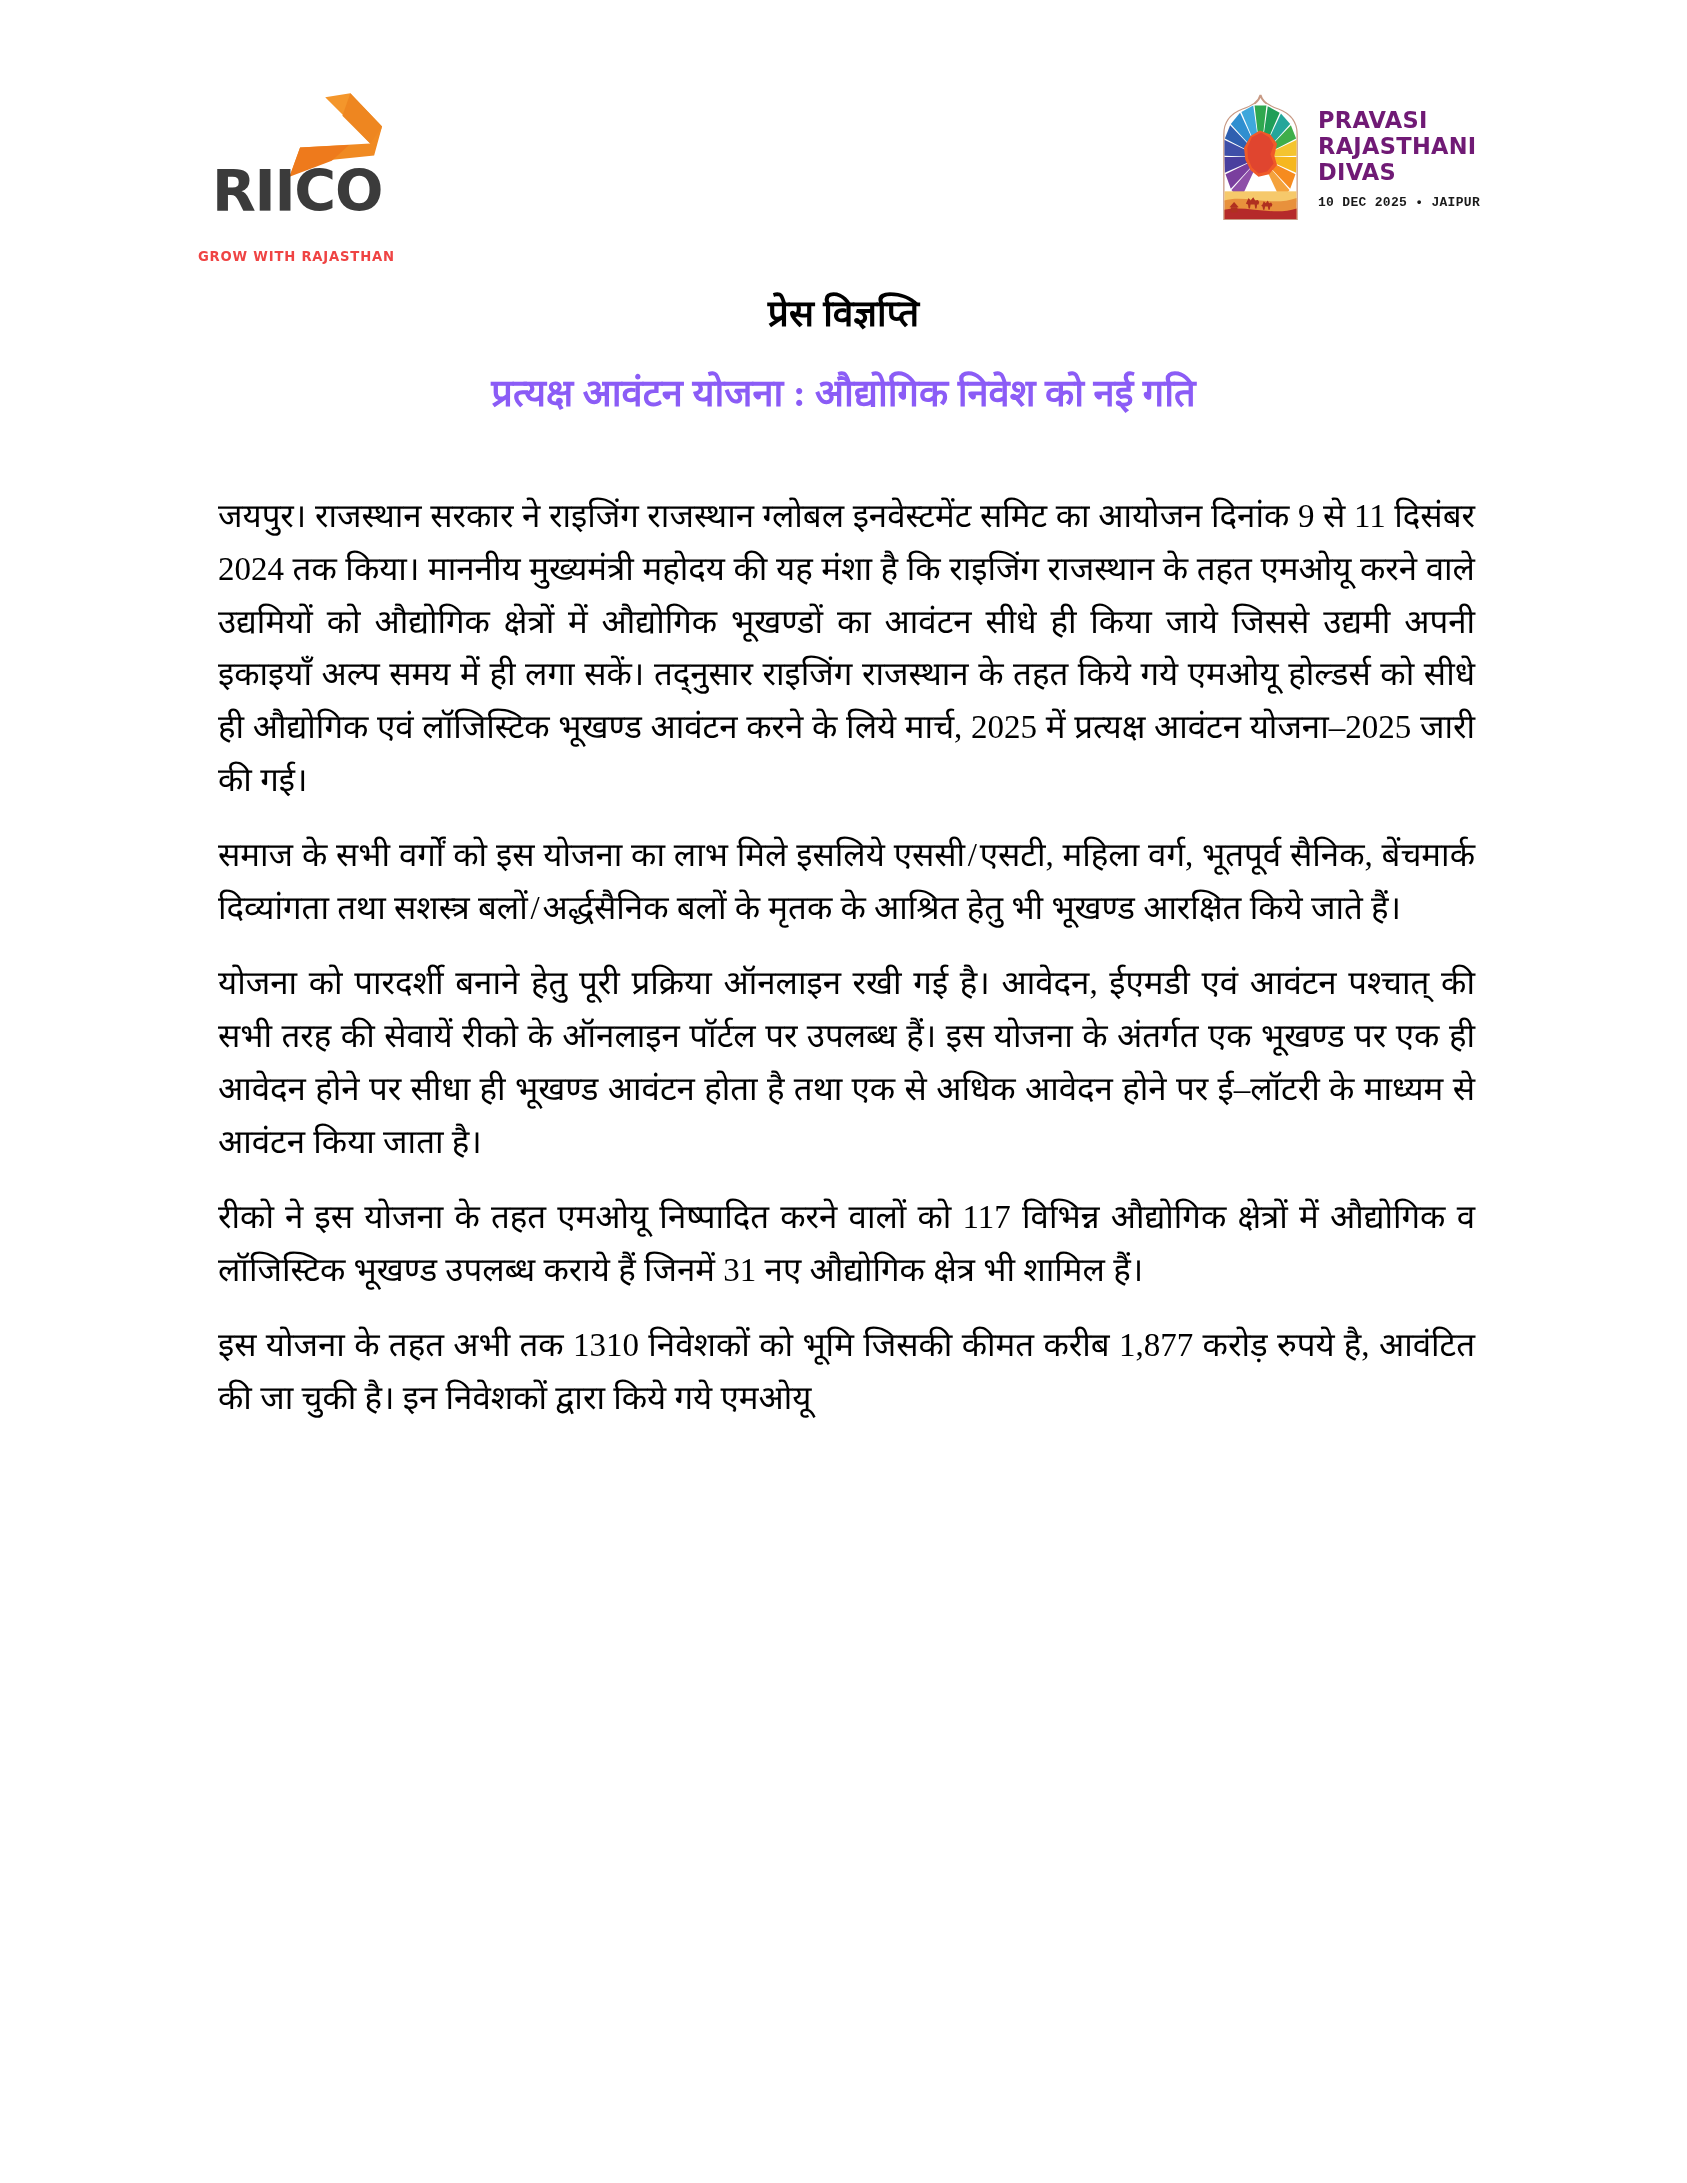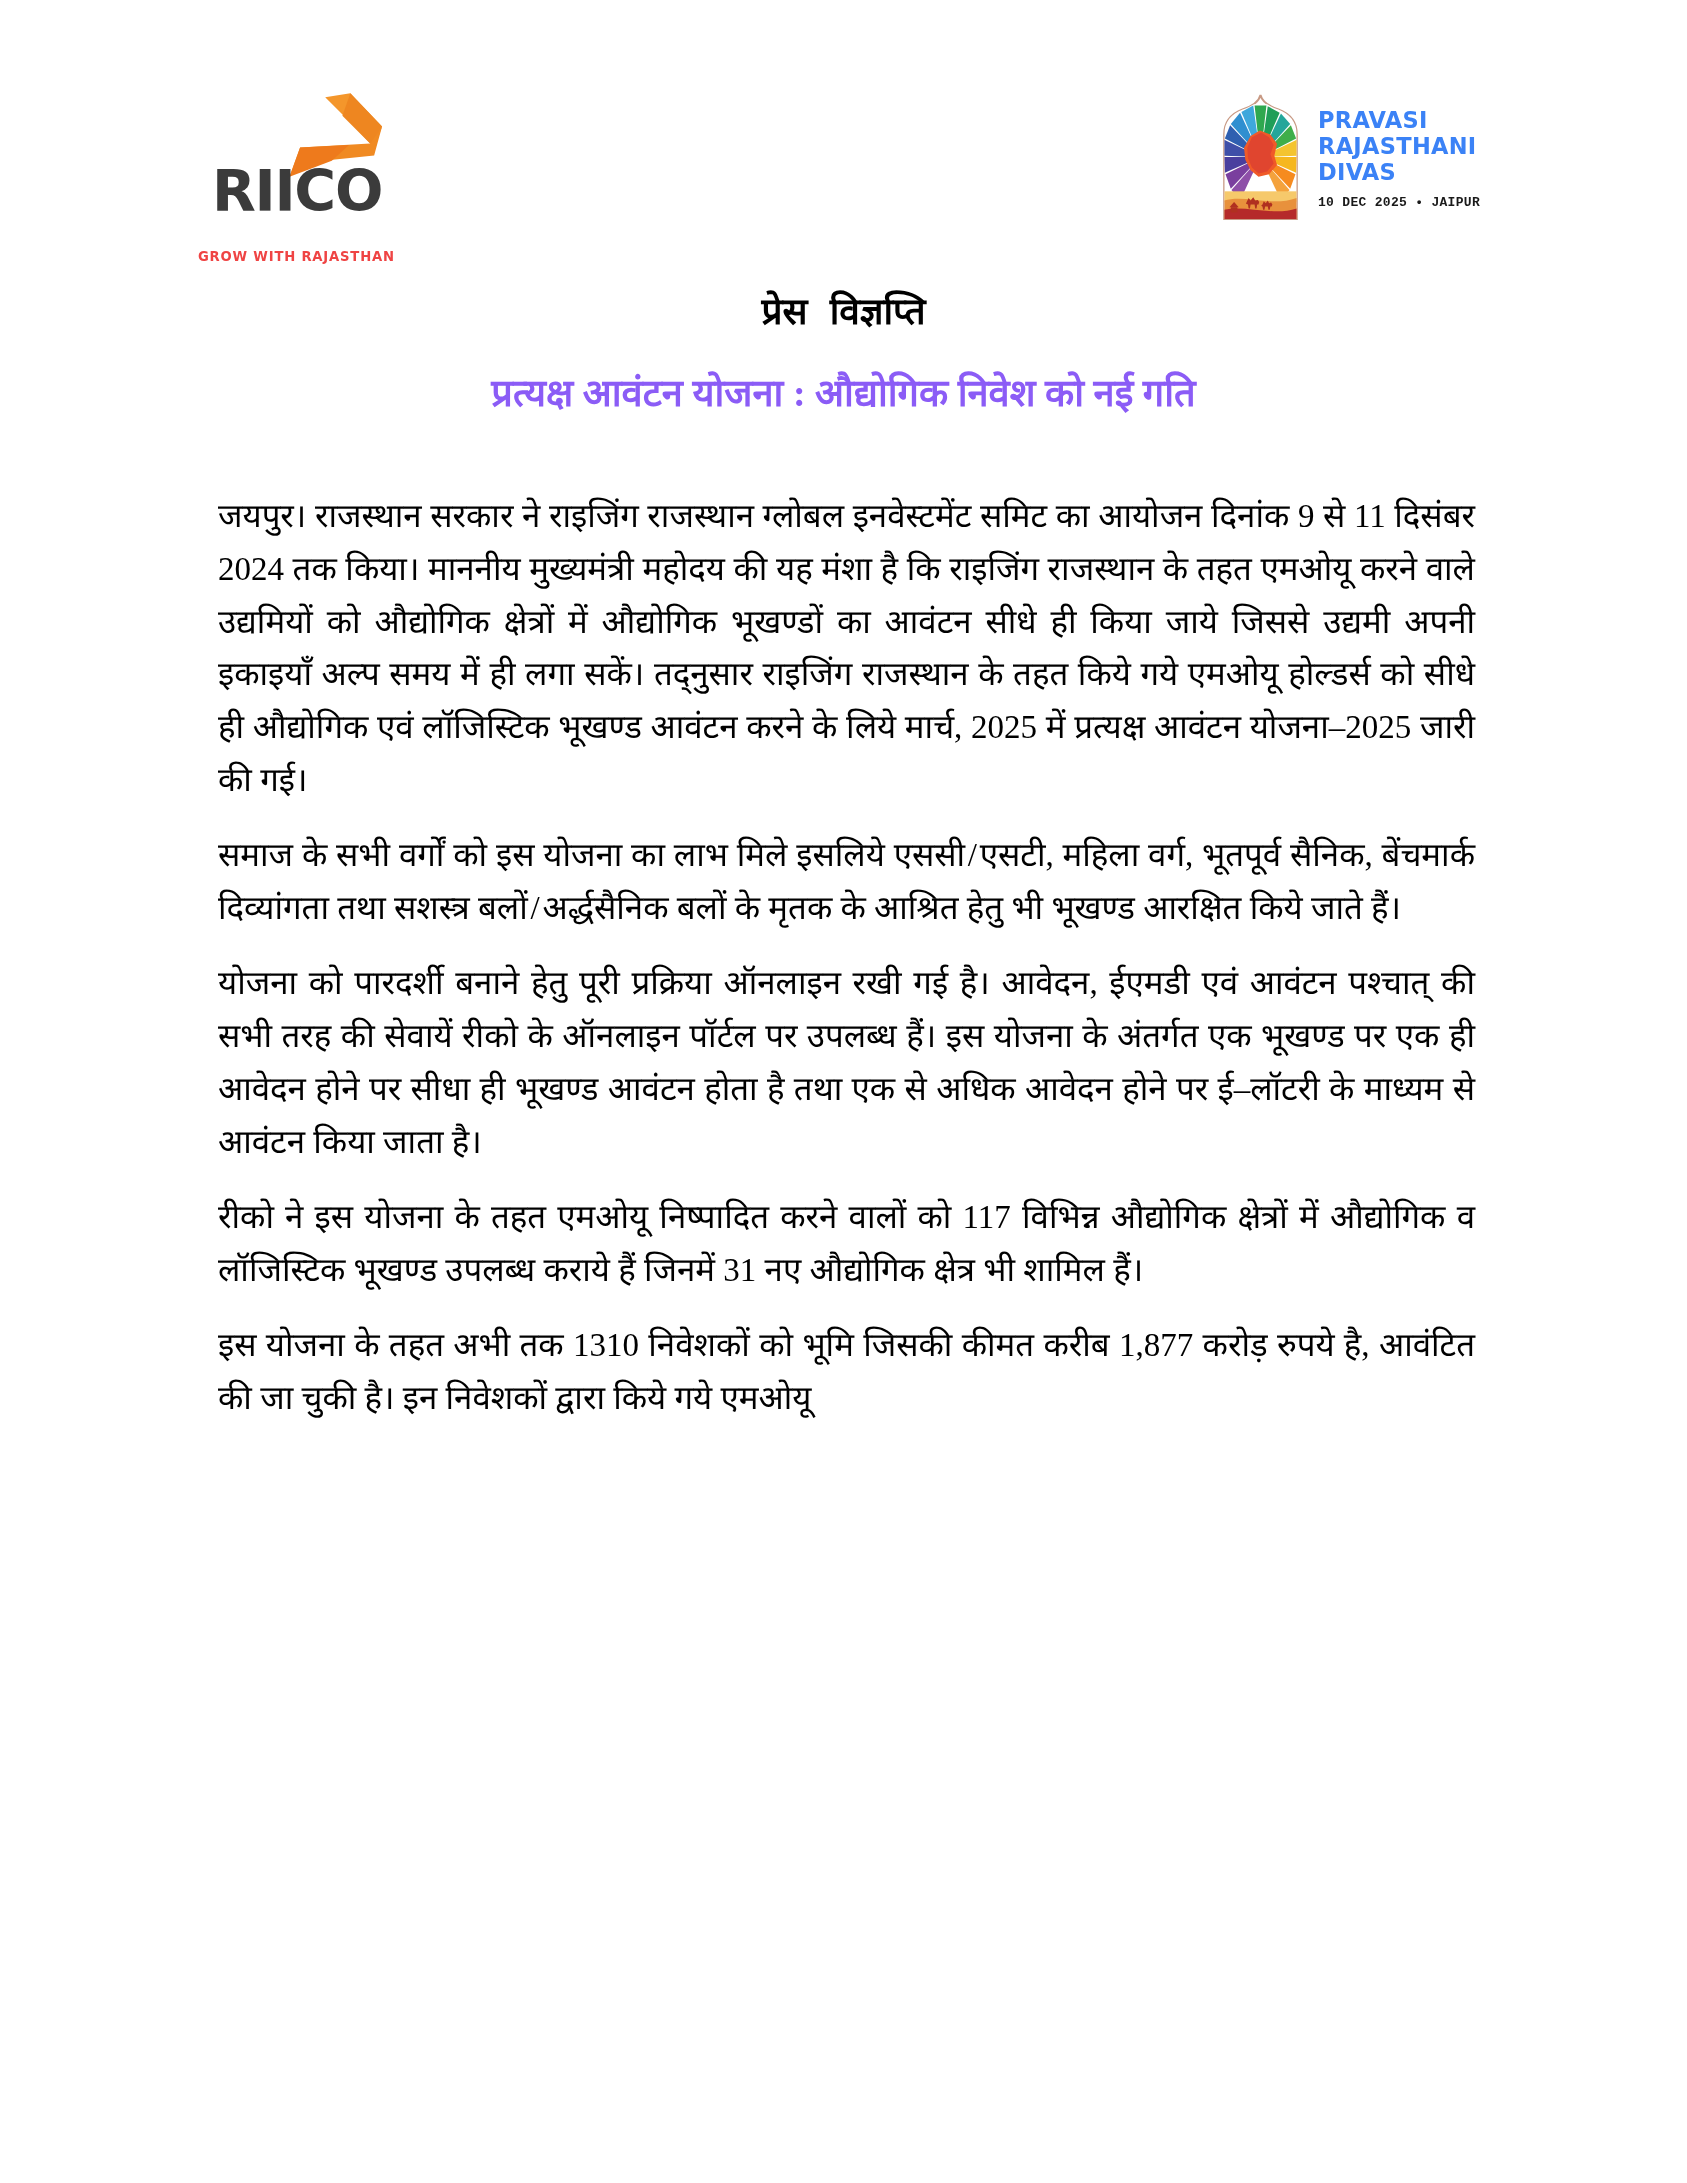--- a/index.html
+++ b/index.html
@@ -94,21 +94,21 @@
     position: absolute;
     left: 107px;
     top: 16px;
     width: 172px;
   }
   .prd-line {
     font-family: "DejaVu Sans", sans-serif;
     font-weight: 700;
     font-size: 22.5px;
     letter-spacing: 0.3px;
-    color: #3b82f6;
+    color: #701a75;
     line-height: 1.16;
     white-space: nowrap;
   }
   .prd-sub {
     font-family: Liberation Mono, monospace;
     font-weight: 700;
     font-size: 13px;
     letter-spacing: 0.3px;
     color: #1a1a1a;
     margin-top: 10px;
@@ -117,21 +117,21 @@
 
   
   .title-block {
     position: absolute;
     top: 291px;
     left: 0;
     width: 1687px;
     text-align: center;
   }
   .title-main {
-    font-family: Liberation Mono, monospace;
+    font-family: Liberation Serif, serif;
     font-weight: 700;
     font-size: 37px;
     color: #000;
     line-height: 1.25;
   }
   .title-sub {
     font-family: "Liberation Serif", "DejaVu Serif", serif;
     font-weight: 700;
     font-size: 38px;
     color: #8b5cf6;

